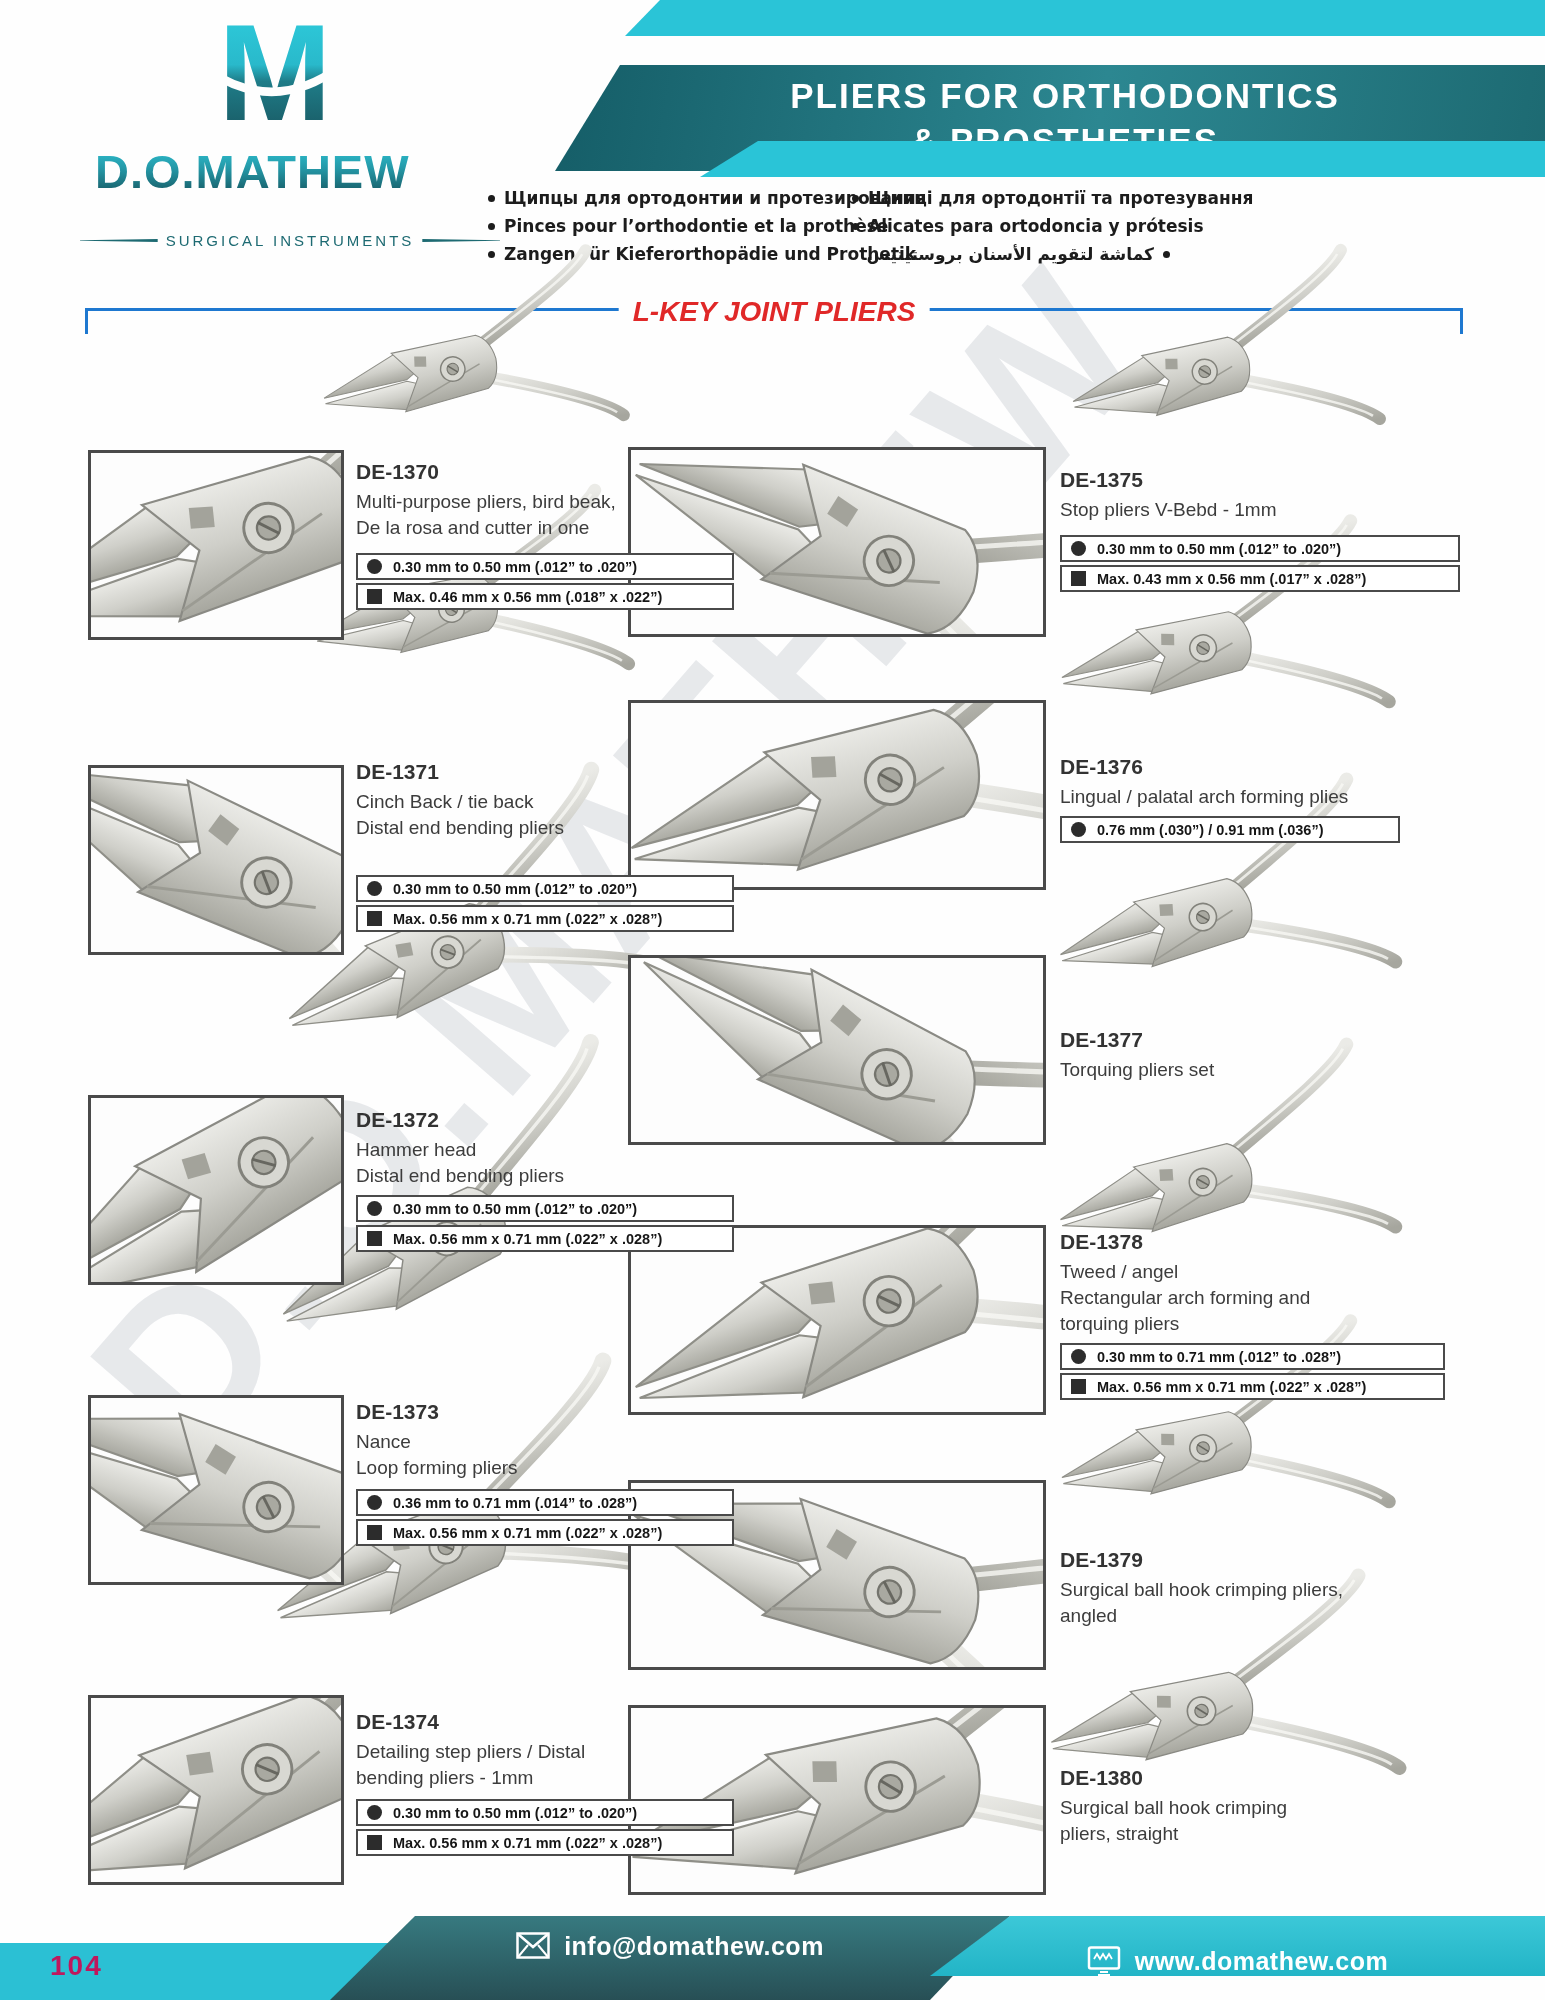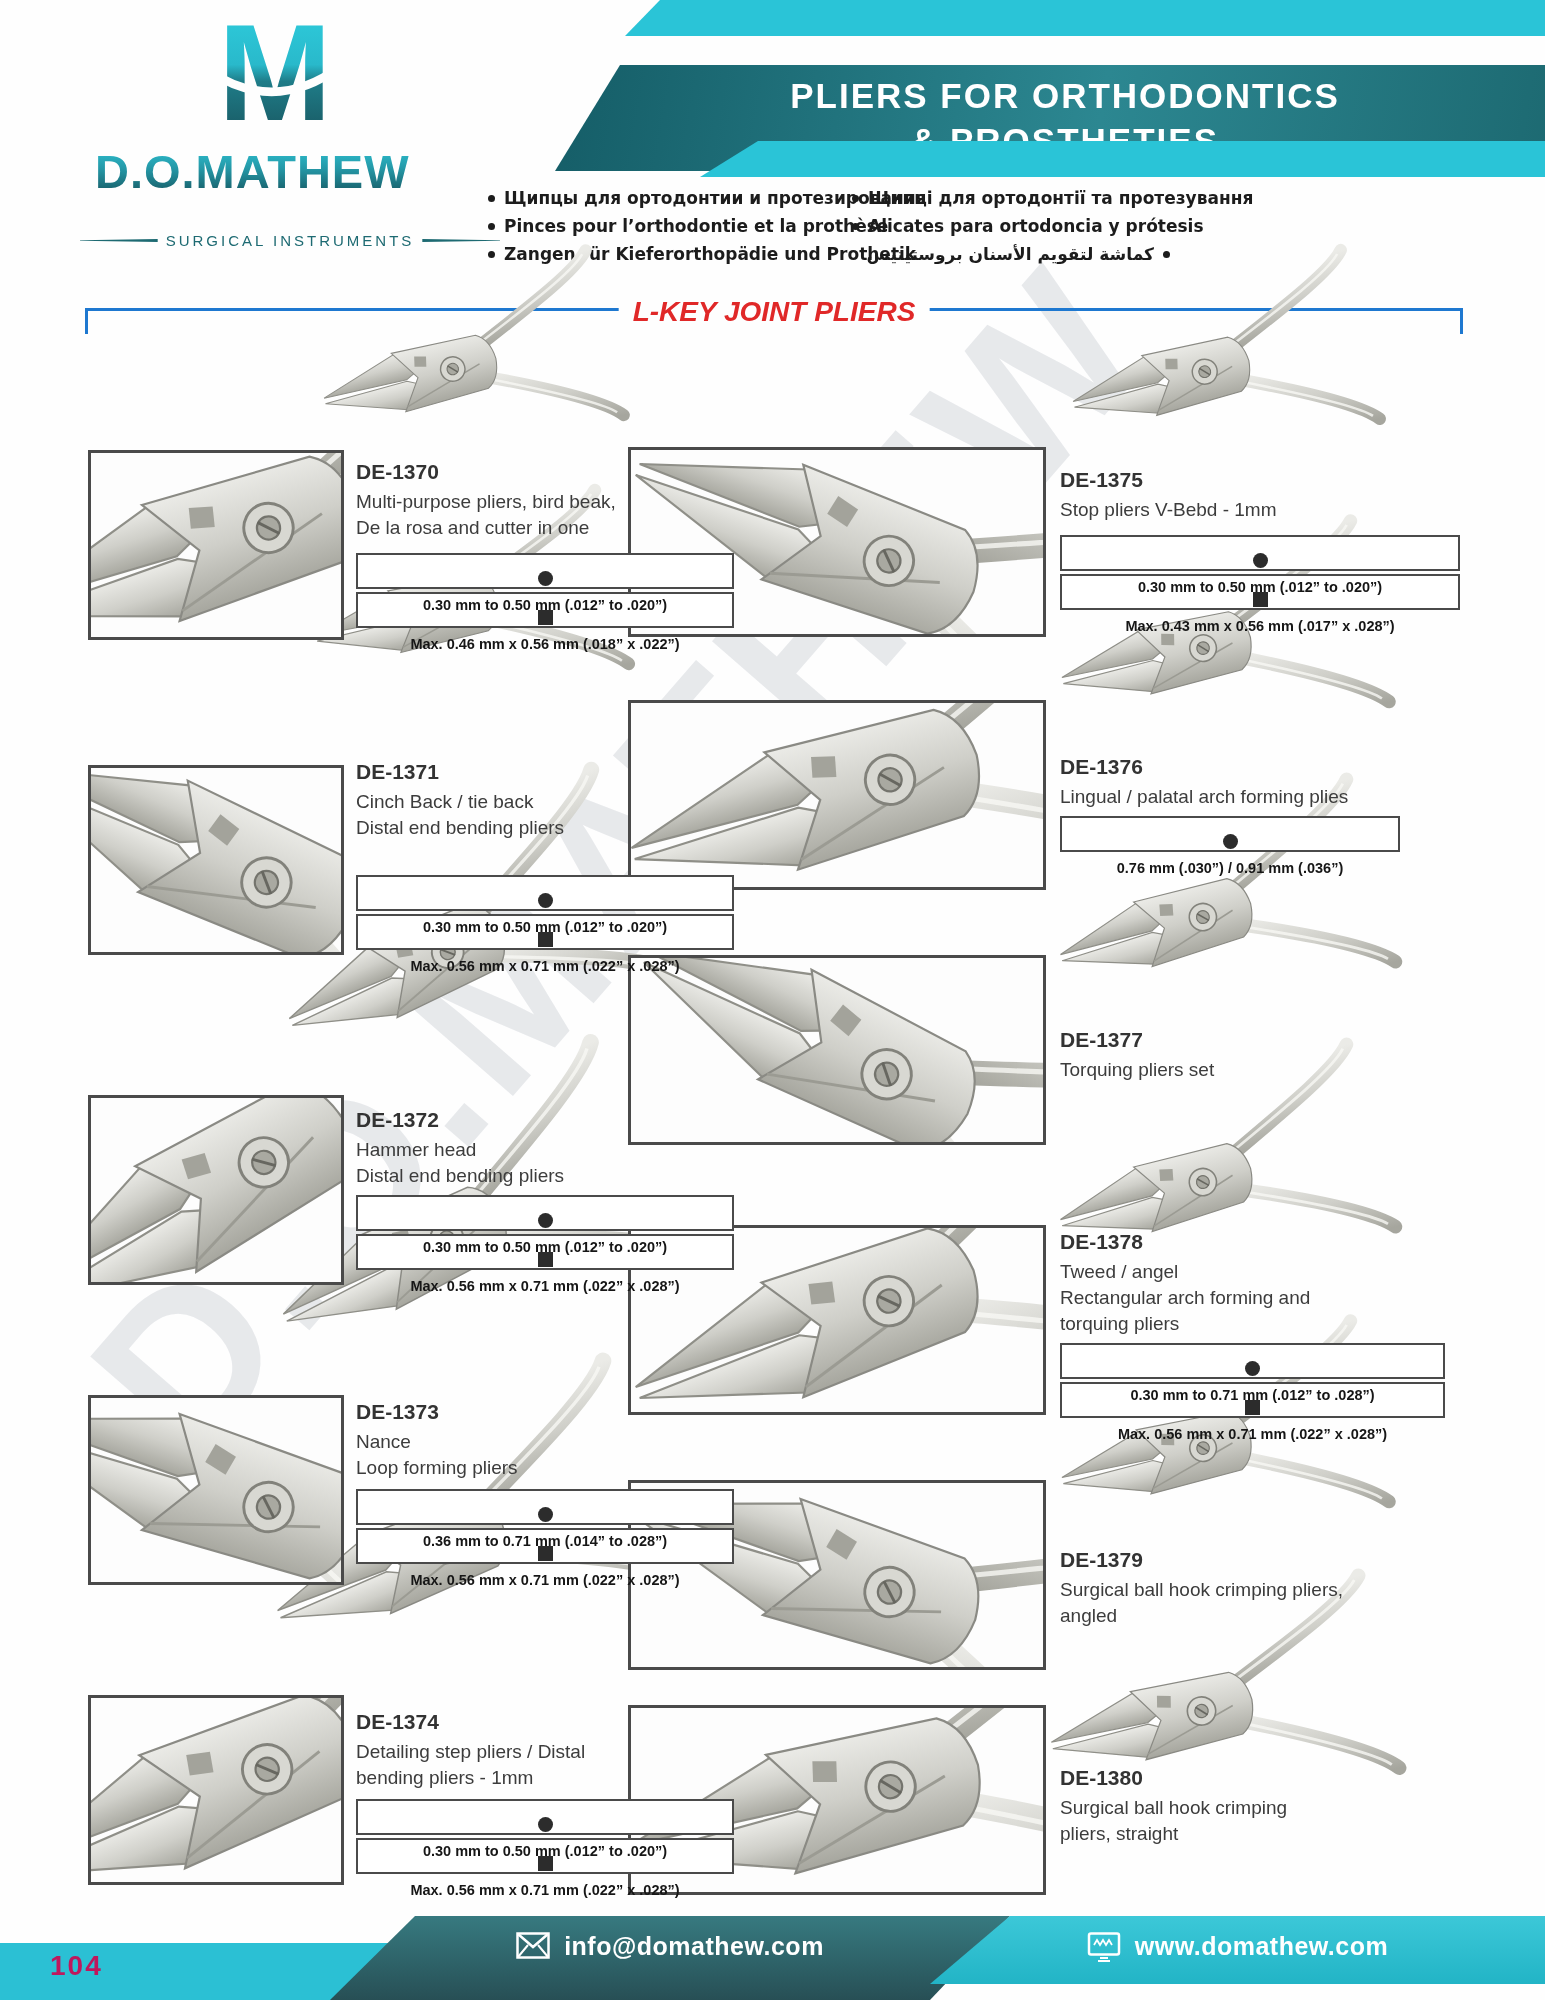--- a/index.html
+++ b/index.html
@@ -47,35 +47,35 @@
         color:#e02828;white-space:nowrap;}
   
   .photo{position:absolute;z-index:2;}
   .thumb{position:absolute;z-index:3;background:#fdfdfd;border:3px solid #4a4a4a;box-sizing:border-box;overflow:hidden;}
   .thumb svg{width:100%;height:100%;}
   .info{position:absolute;z-index:3;}
   .code{font-size:21px;font-weight:bold;color:#333;margin-bottom:5px;}
   .dline{font-size:19px;color:#3c3c3c;line-height:26px;}
   .specs{margin-top:12px;}
   .spec-row{display:flex;align-items:center;gap:11px;height:27px;border:2px solid #4a4a4a;
-            background:#fff;padding:16px 9px;box-sizing:border-box;margin-bottom:3px;flex-direction:column;}
+            background:#fff;padding:7px 9px;box-sizing:border-box;margin-bottom:3px;}
   .spec-icon{width:15px;height:15px;background:#2c2c2c;flex:0 0 auto;}
   .spec-icon[data-shape="circle"]{border-radius:50%;}
   .spec-text{font-size:14.5px;font-weight:bold;color:#161616;white-space:nowrap;}
   
   .foot-bar{position:absolute;left:0;top:1943px;width:430px;height:57px;background:#2bc0d4;z-index:1;}
   .page-num{position:absolute;left:50px;top:1950px;font-size:28px;font-weight:bold;color:#be185d;z-index:2;letter-spacing:2px;}
   .foot-dark{position:absolute;left:330px;top:1916px;width:680px;height:84px;z-index:2;
              background:linear-gradient(180deg,#377a80,#274f55);
              clip-path:polygon(85px 0,100% 0,calc(100% - 80px) 100%,0 100%);
              display:flex;align-items:flex-start;justify-content:center;gap:14px;padding-top:16px;box-sizing:border-box;}
-  .foot-cyan{position:absolute;left:930px;top:1916px;width:615px;height:68px;z-index:2;
+  .foot-cyan{position:absolute;left:930px;top:1916px;width:615px;height:60px;z-index:2;
              background:linear-gradient(180deg,#3cc8d8,#22b4c6);
              clip-path:polygon(80px 0,100% 0,100% 100%,0 100%);
-             display:flex;align-items:flex-start;justify-content:center;gap:14px;padding-top:16px;box-sizing:border-box;}
+             display:flex;align-items:flex-end;justify-content:center;gap:14px;padding-top:16px;box-sizing:border-box;}
   .foot-text{color:#fff;font-size:25px;font-weight:bold;letter-spacing:.5px;text-decoration:none;}
   .hidden-defs{position:absolute;width:0;height:0;overflow:hidden;}
 </style>
 </head>
 <body>
 
 <div class="page">
 
   <svg class="hidden-defs" aria-hidden="true">
     <defs>

